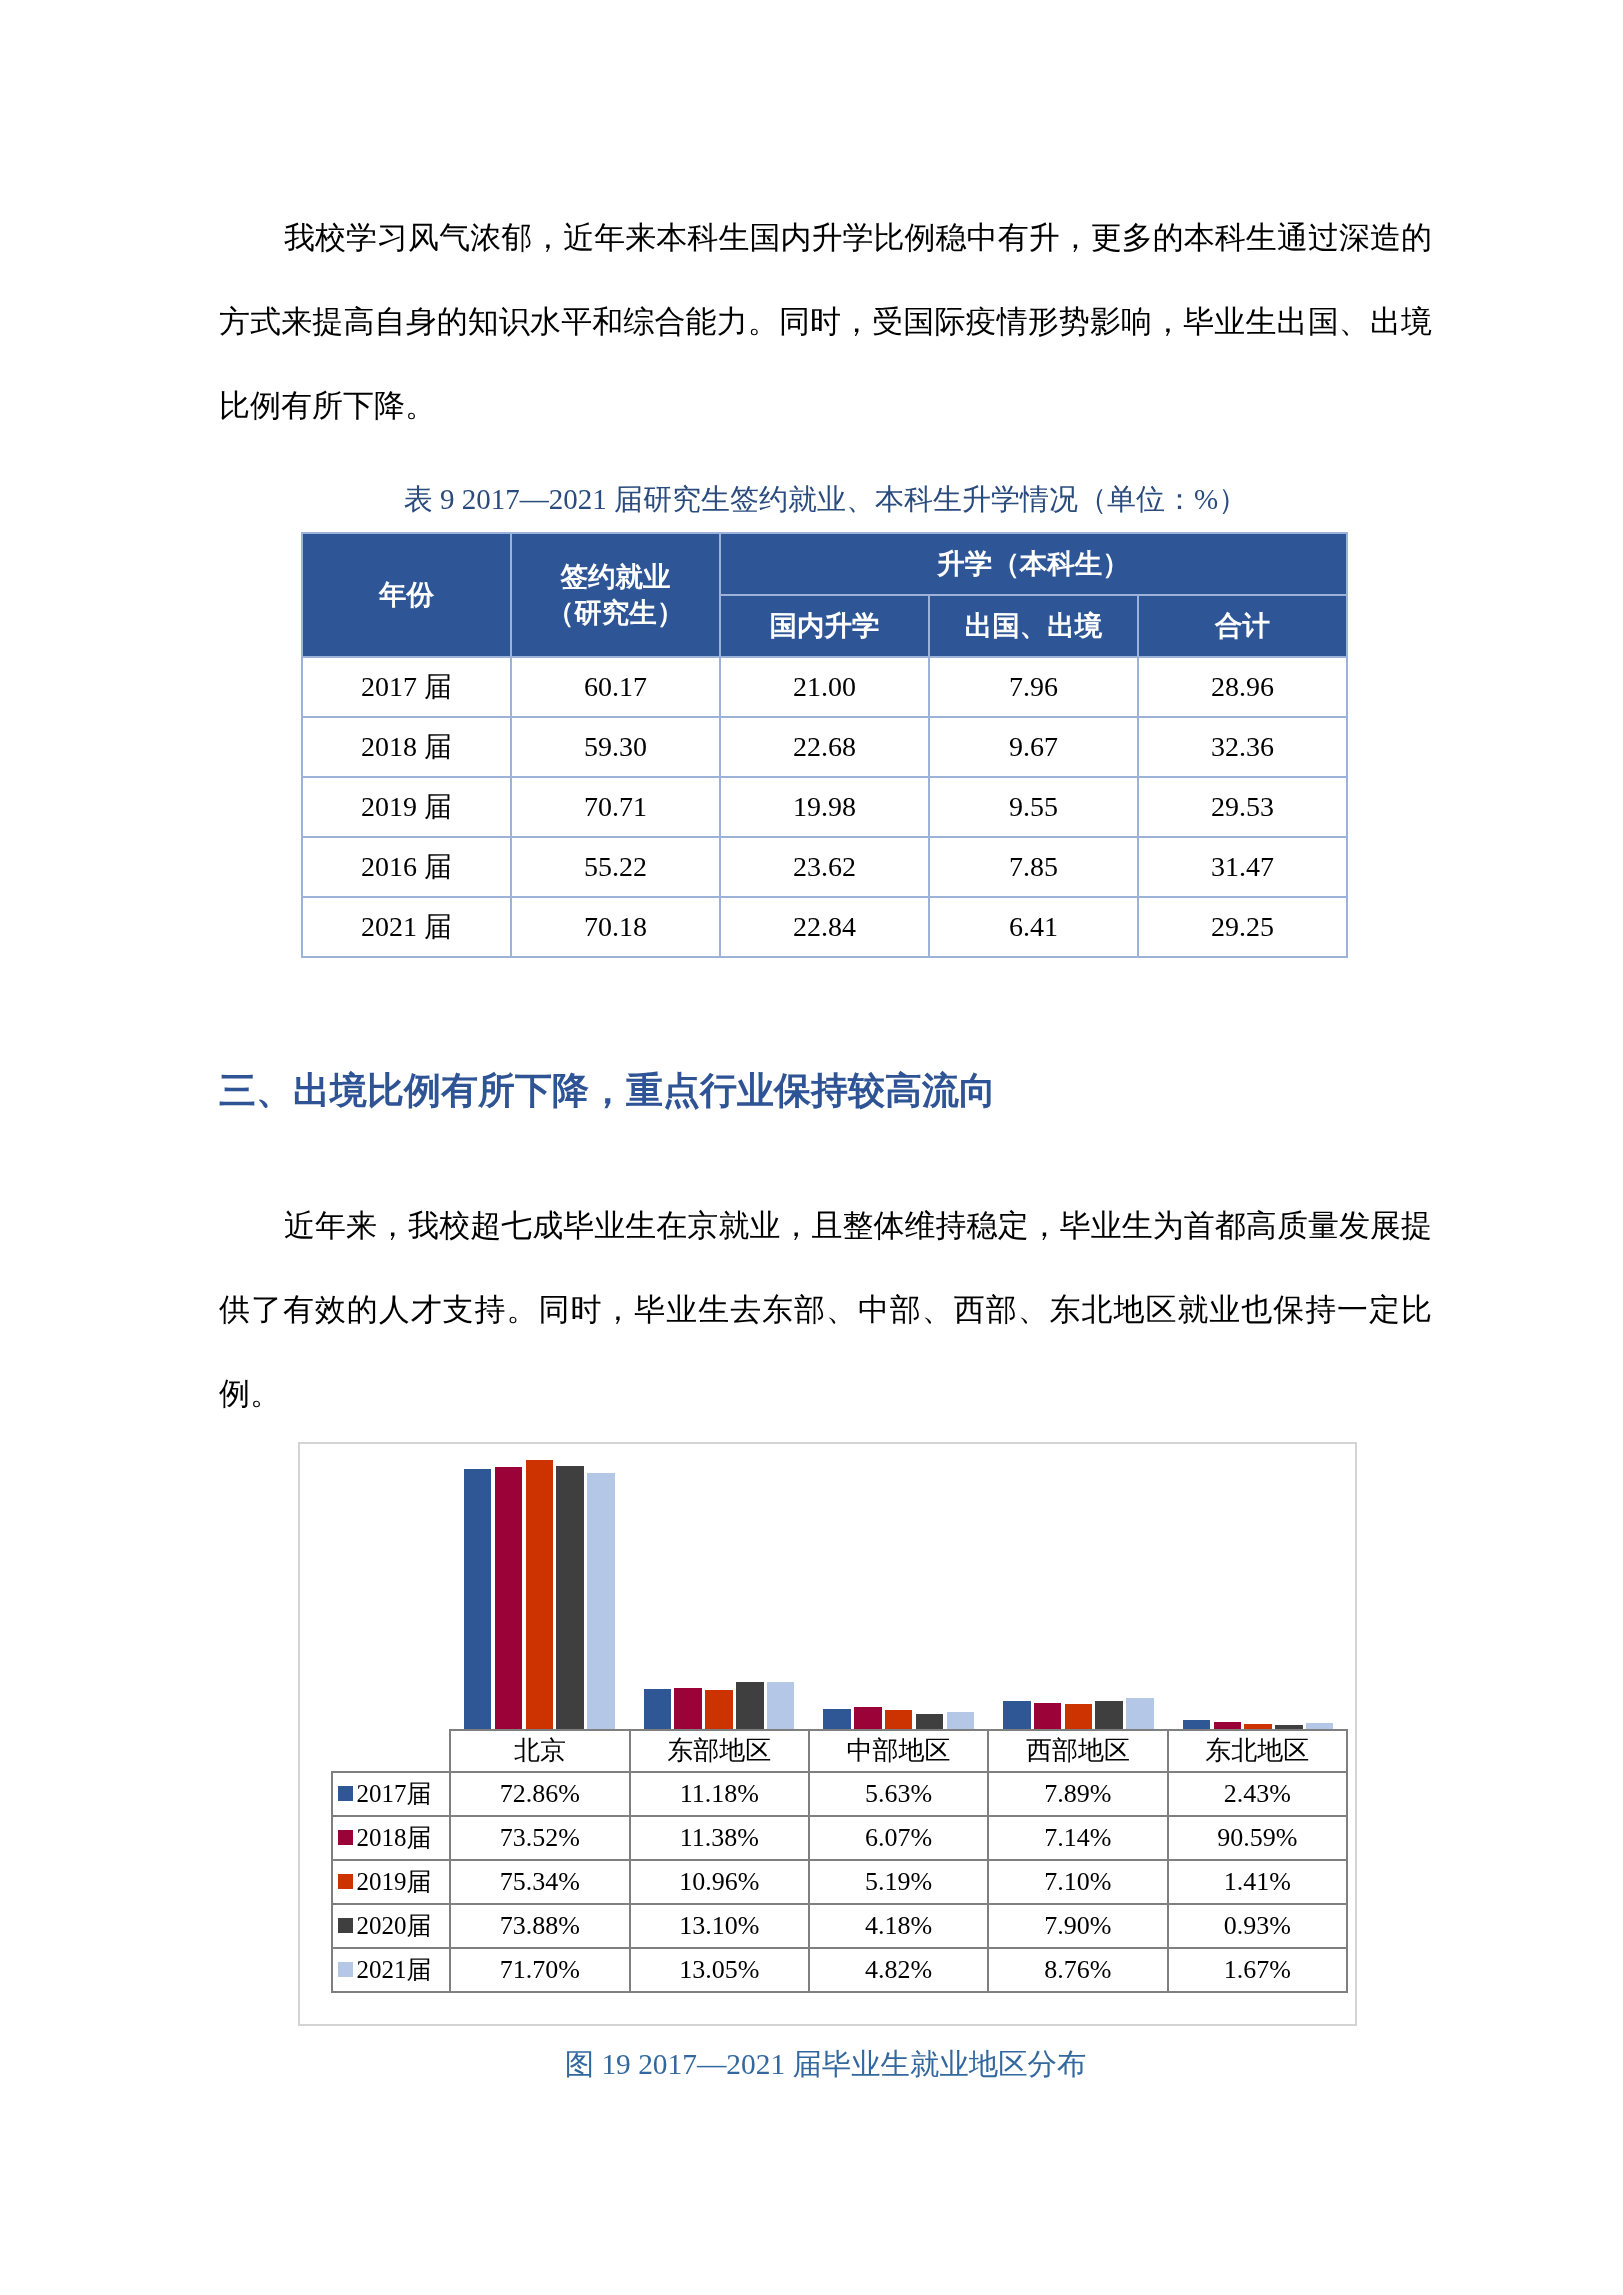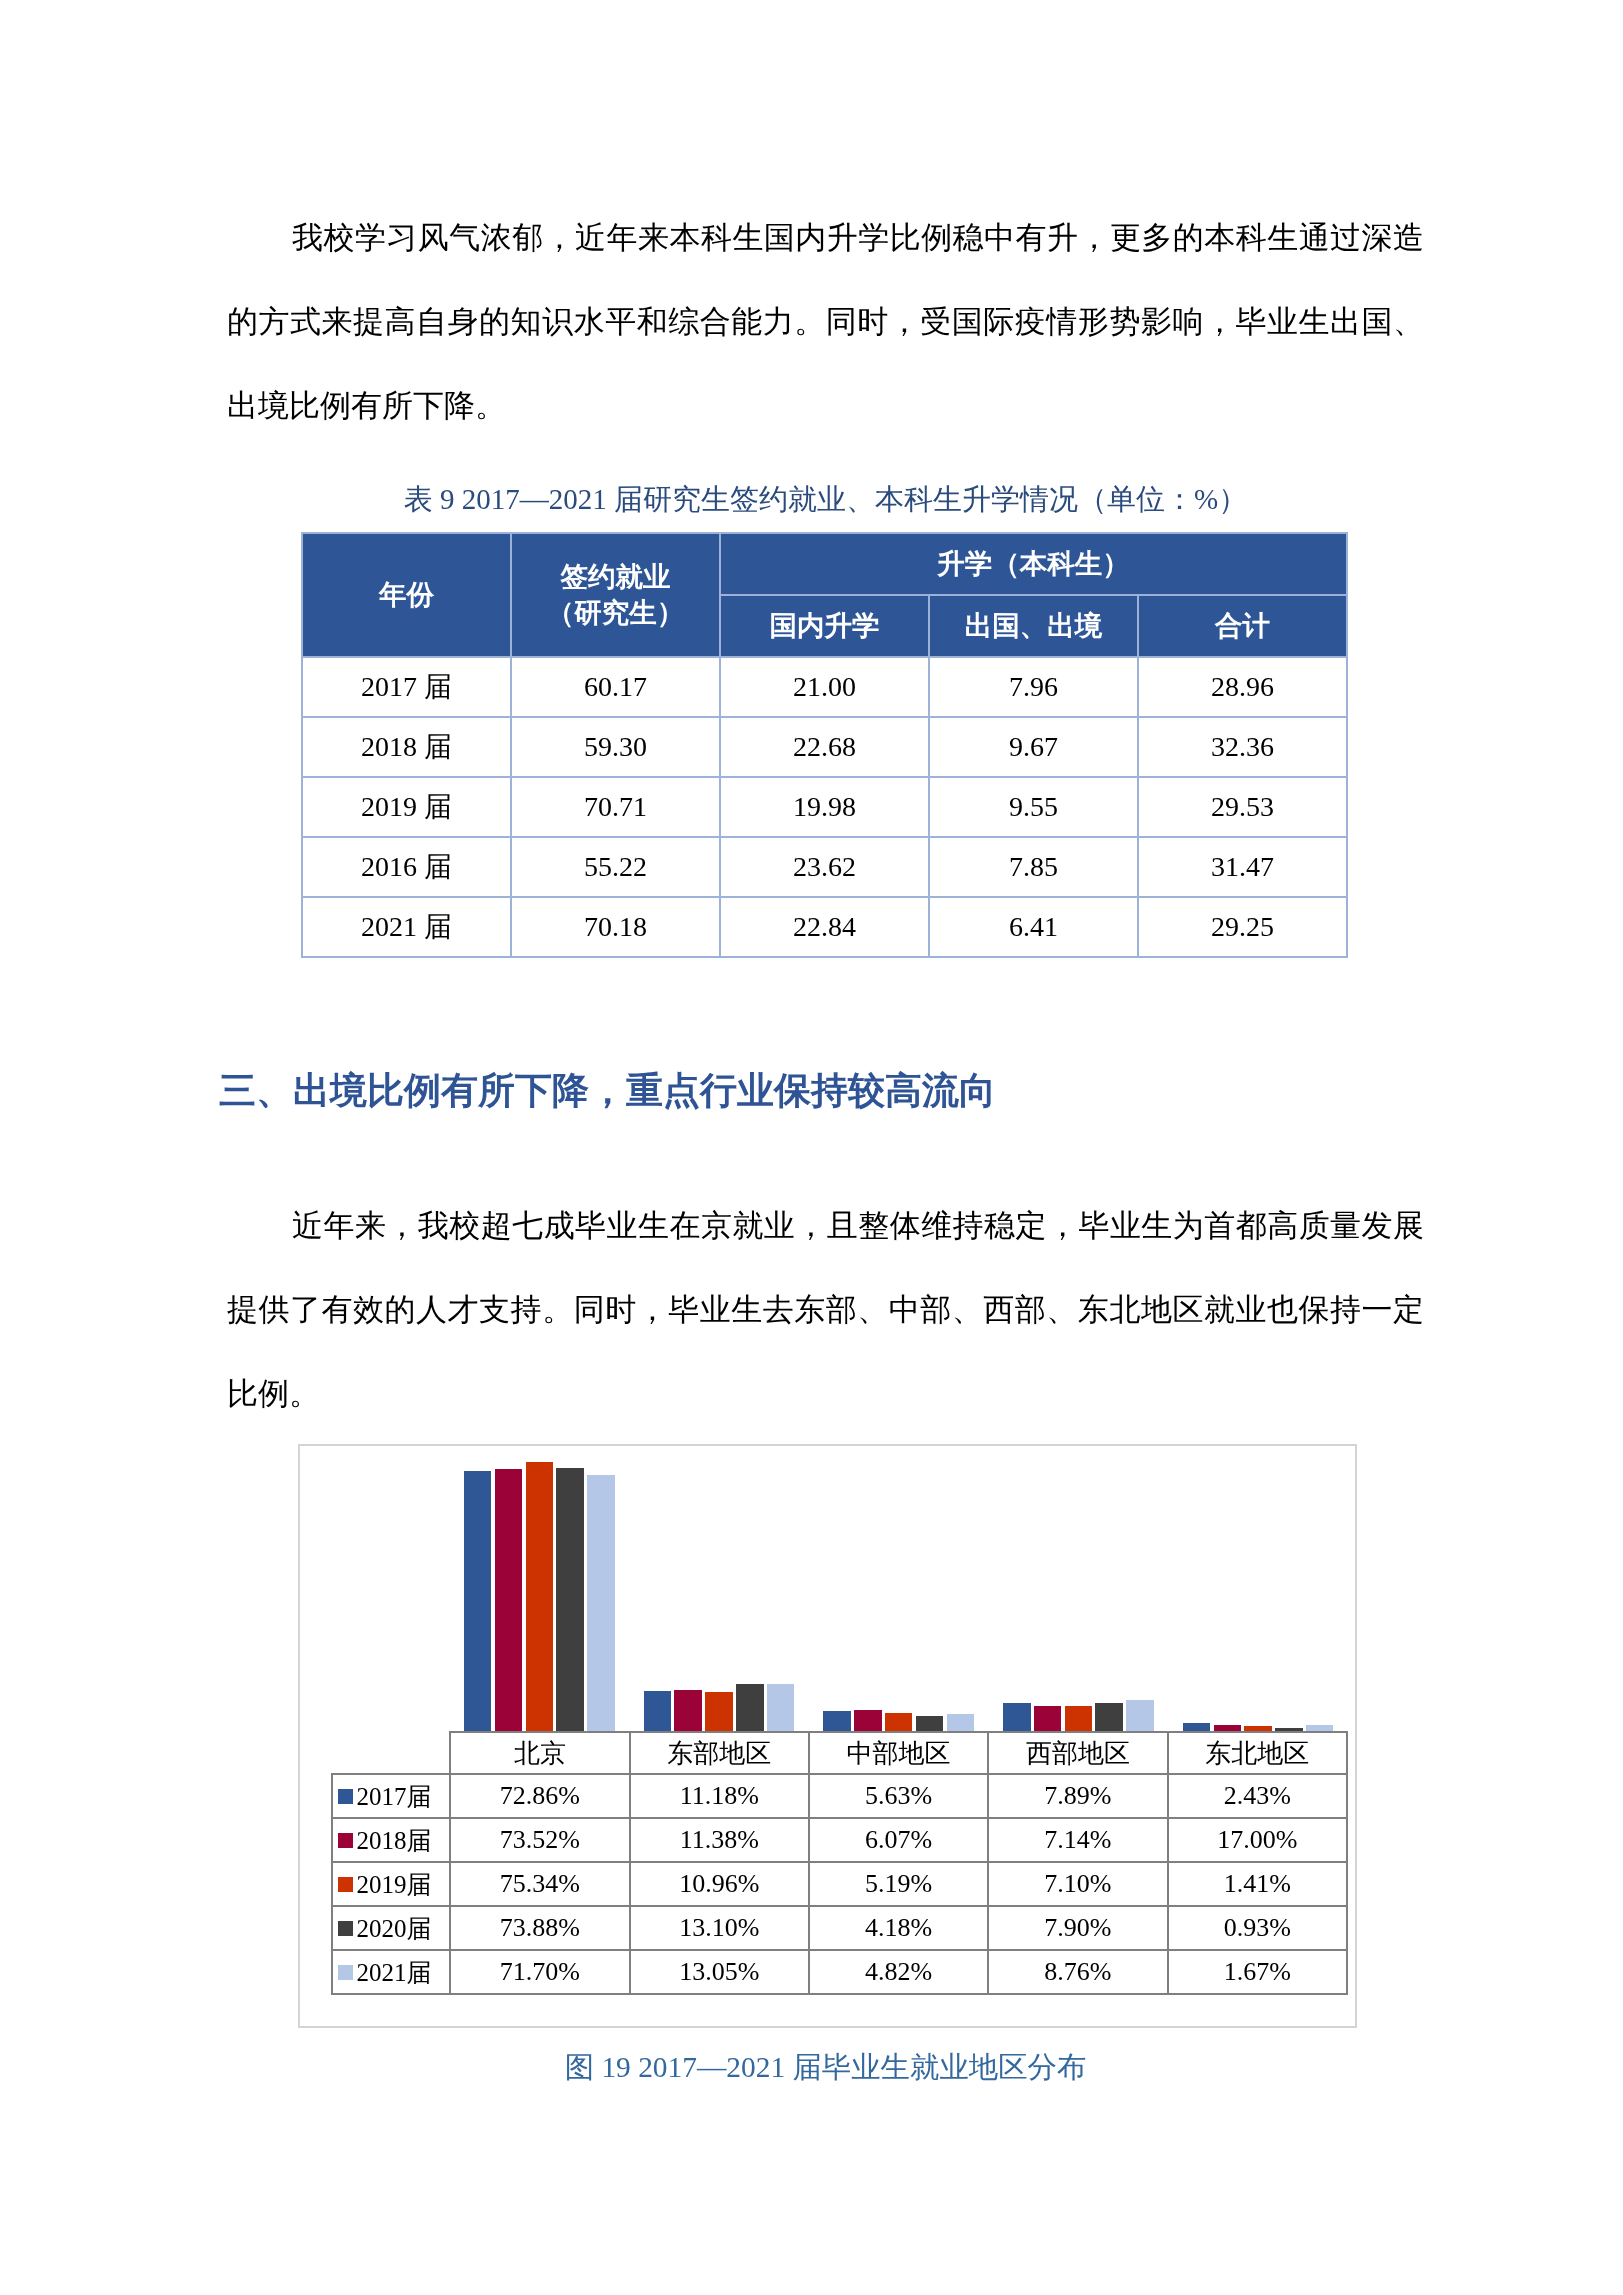--- a/index.html
+++ b/index.html
@@ -2,21 +2,21 @@
 <html style="font-size:10.5px"><head>
 <meta charset="utf-8">
 <style>
   html,body{margin:0;padding:0;background:#ffffff;}
   .page{
     position:relative;width:1623px;height:2295px;background:#ffffff;overflow:hidden;
     font-family:"Liberation Serif","DejaVu Serif",serif;color:#000;
   }
   .content{position:absolute;left:219px;top:0;width:1213px;}
   .body-text{
-    margin:8px;font-size:31px;line-height:84px;text-align:justify;
+    margin:0;font-size:31px;line-height:84px;text-align:justify;
     text-indent:65px;color:#000;
   }
   .p1{margin-top:196px;}
   .p2{margin-top:72px;}
   .table-caption{
     margin:33px 0 8px 0;font-size:29px;line-height:37px;color:#2A4B7D;
     text-align:center;
   }
   
   .t9{
@@ -209,21 +209,21 @@
               <td>
                 <div class="legendwrap">
                   <span class="swatch" style="background: rgb(155, 2, 55);"></span>
                   <span>2018届</span>
                 </div>
               </td>
               <td>73.52%</td>
               <td>11.38%</td>
               <td>6.07%</td>
               <td>7.14%</td>
-              <td>17.00%</td>
+              <td>90.59%</td>
             </tr>
             <tr>
               <td>
                 <div class="legendwrap">
                   <span class="swatch" style="background: rgb(204, 51, 0);"></span>
                   <span>2019届</span>
                 </div>
               </td>
               <td>75.34%</td>
               <td>10.96%</td>

